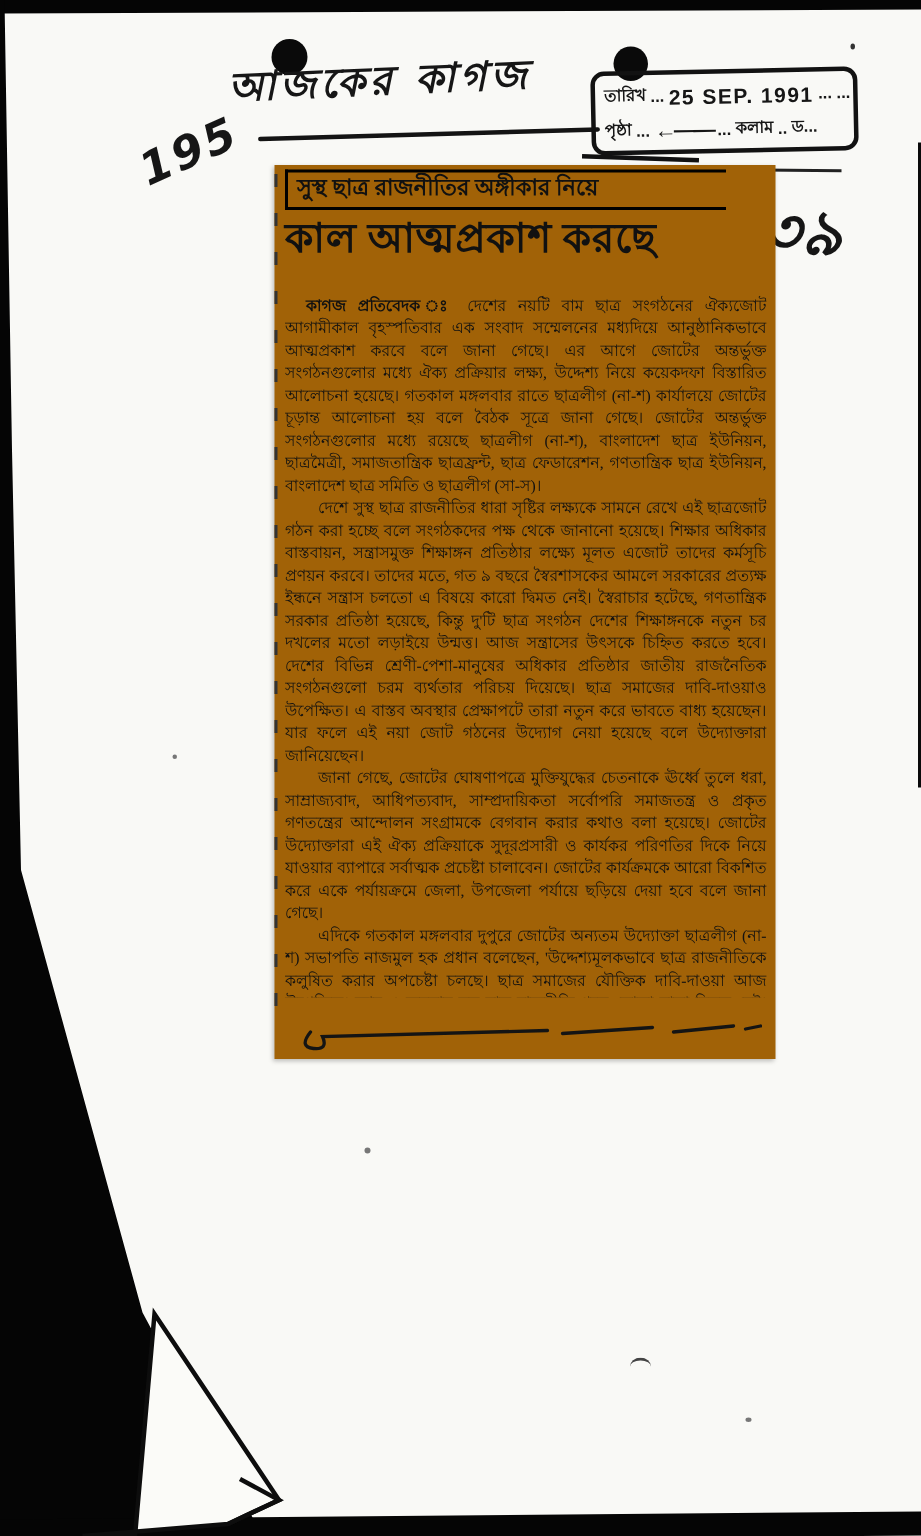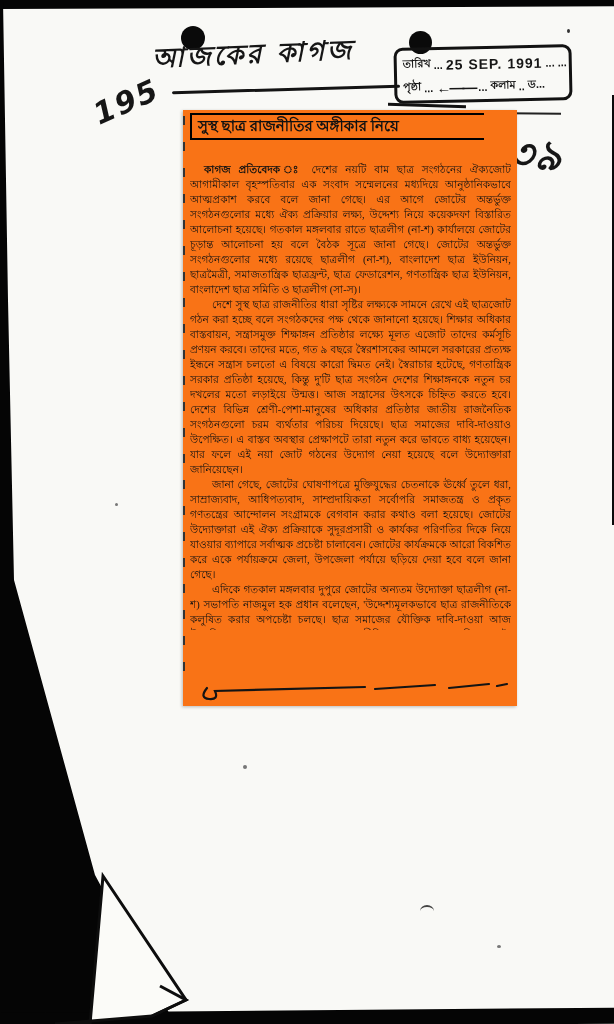--- a/index.html
+++ b/index.html
@@ -26,21 +26,21 @@
   
   .stamp{position:absolute;left:394px;top:46px;width:178px;height:56px;border:3px solid #121212;border-radius:9px;
     transform:rotate(-1.2deg);padding:3px 6px;box-sizing:border-box;
     font-family:"Liberation Sans","DejaVu Sans",sans-serif;font-size:11px;font-weight:bold;color:#161616;}
   .stamp .row{display:flex;align-items:center;gap:3px;height:23px;white-space:nowrap;}
   .stamp .date{font-size:14px;letter-spacing:1px;}
   .stamp .arrow{font-size:15px;letter-spacing:-2px;}
   .stamp-stroke1{position:absolute;left:388px;top:104px;width:78px;height:3px;background:#111;transform:rotate(2deg);}
   .stamp-stroke2{position:absolute;left:389px;top:112px;width:172px;height:2px;background:#222;transform:rotate(0.5deg);}
   
-  .clip{position:absolute;left:183px;top:110px;width:334px;height:596px;background:#f97316;
+  .clip{position:absolute;left:183px;top:110px;width:334px;height:596px;background:#a16207;
     box-shadow:-1px 1px 3px rgba(0,0,0,0.25);padding:3px 4px 0 7px;box-sizing:border-box;}
   .clip-tornedge{position:absolute;left:0;top:6px;width:2px;height:560px;
     background:repeating-linear-gradient(#333 0 9px,transparent 9px 26px);}
   .kicker{border:2px solid #000;border-right:none;width:282px;padding:1px 4px 2px 6px;
     font-weight:bold;font-size:15px;line-height:20px;white-space:nowrap;overflow:hidden;}
   .headline{margin-top:4px;font-weight:900;font-size:27px;line-height:31px;letter-spacing:0.5px;
     font-family:"Liberation Serif","DejaVu Serif",serif;}
   .body{margin-top:22px;width:321px;height:468px;overflow:hidden;font-size:10.5px;line-height:15px;text-align:justify;}
   .body p{margin:0;text-indent:22px;}
   .body p.first{text-indent:14px;}
@@ -87,20 +87,21 @@
   </div>
   <div class="stamp-stroke1"></div>
   <div class="stamp-stroke2"></div>
 
   <div class="clip">
     <div class="clip-tornedge"></div>
 
     <div class="kicker">সুস্থ ছাত্র রাজনীতির অঙ্গীকার নিয়ে</div>
 
     <div class="headline">
+      <div>কাল আত্মপ্রকাশ করছে</div>
     </div>
 
     <div class="body">
       <p class="first"><b>কাগজ প্রতিবেদক ঃ</b> <span>দেশের নয়টি বাম ছাত্র সংগঠনের ঐক্যজোট আগামীকাল বৃহস্পতিবার এক সংবাদ সম্মেলনের মধ্যদিয়ে আনুষ্ঠানিকভাবে আত্মপ্রকাশ করবে বলে জানা গেছে। এর আগে জোটের অন্তর্ভুক্ত সংগঠনগুলোর মধ্যে ঐক্য প্রক্রিয়ার লক্ষ্য, উদ্দেশ্য নিয়ে কয়েকদফা বিস্তারিত আলোচনা হয়েছে। গতকাল মঙ্গলবার রাতে ছাত্রলীগ (না-শ) কার্যালয়ে জোটের চূড়ান্ত আলোচনা হয় বলে বৈঠক সূত্রে জানা গেছে। জোটের অন্তর্ভুক্ত সংগঠনগুলোর মধ্যে রয়েছে ছাত্রলীগ (না-শ), বাংলাদেশ ছাত্র ইউনিয়ন, ছাত্রমৈত্রী, সমাজতান্ত্রিক ছাত্রফ্রন্ট, ছাত্র ফেডারেশন, গণতান্ত্রিক ছাত্র ইউনিয়ন, বাংলাদেশ ছাত্র সমিতি ও ছাত্রলীগ (সা-স)।</span></p>
       <p>দেশে সুস্থ ছাত্র রাজনীতির ধারা সৃষ্টির লক্ষ্যকে সামনে রেখে এই ছাত্রজোট গঠন করা হচ্ছে বলে সংগঠকদের পক্ষ থেকে জানানো হয়েছে। শিক্ষার অধিকার বাস্তবায়ন, সন্ত্রাসমুক্ত শিক্ষাঙ্গন প্রতিষ্ঠার লক্ষ্যে মূলত এজোট তাদের কর্মসূচি প্রণয়ন করবে। তাদের মতে, গত ৯ বছরে স্বৈরশাসকের আমলে সরকারের প্রত্যক্ষ ইন্ধনে সন্ত্রাস চলতো এ বিষয়ে কারো দ্বিমত নেই। স্বৈরাচার হটেছে, গণতান্ত্রিক সরকার প্রতিষ্ঠা হয়েছে, কিন্তু দু'টি ছাত্র সংগঠন দেশের শিক্ষাঙ্গনকে নতুন চর দখলের মতো লড়াইয়ে উন্মত্ত। আজ সন্ত্রাসের উৎসকে চিহ্নিত করতে হবে। দেশের বিভিন্ন শ্রেণী-পেশা-মানুষের অধিকার প্রতিষ্ঠার জাতীয় রাজনৈতিক সংগঠনগুলো চরম ব্যর্থতার পরিচয় দিয়েছে। ছাত্র সমাজের দাবি-দাওয়াও উপেক্ষিত। এ বাস্তব অবস্থার প্রেক্ষাপটে তারা নতুন করে ভাবতে বাধ্য হয়েছেন। যার ফলে এই নয়া জোট গঠনের উদ্যোগ নেয়া হয়েছে বলে উদ্যোক্তারা জানিয়েছেন।</p>
       <p>জানা গেছে, জোটের ঘোষণাপত্রে মুক্তিযুদ্ধের চেতনাকে ঊর্ধ্বে তুলে ধরা, সাম্রাজ্যবাদ, আধিপত্যবাদ, সাম্প্রদায়িকতা সর্বোপরি সমাজতন্ত্র ও প্রকৃত গণতন্ত্রের আন্দোলন সংগ্রামকে বেগবান করার কথাও বলা হয়েছে। জোটের উদ্যোক্তারা এই ঐক্য প্রক্রিয়াকে সুদূরপ্রসারী ও কার্যকর পরিণতির দিকে নিয়ে যাওয়ার ব্যাপারে সর্বাত্মক প্রচেষ্টা চালাবেন। জোটের কার্যক্রমকে আরো বিকশিত করে একে পর্যায়ক্রমে জেলা, উপজেলা পর্যায়ে ছড়িয়ে দেয়া হবে বলে জানা গেছে।</p>
       <p>এদিকে গতকাল মঙ্গলবার দুপুরে জোটের অন্যতম উদ্যোক্তা ছাত্রলীগ (না-শ) সভাপতি নাজমুল হক প্রধান বলেছেন, 'উদ্দেশ্যমূলকভাবে ছাত্র রাজনীতিকে কলুষিত করার অপচেষ্টা চলছে। ছাত্র সমাজের যৌক্তিক দাবি-দাওয়া আজ উপেক্ষিত। আর এ অবস্থায় সুস্থ ছাত্র রাজনীতি গড়ে তোলা ছাড়া বিকল্প নেই। তাই আমরা সমমনা ছাত্র সংগঠনগুলো মিলে এই উদ্যোগ নিয়েছি। সাধারণ ছাত্রছাত্রীরা এই সুস্থ ধারার পক্ষে অংশ নেবে বলে তারা আশা প্রকাশ করেছেন। জোটের অন্যতম নেতা এবং বাংলাদেশ ছাত্র ইউনিয়নের সভাপতি নাসির-উদ-দুজা বলেছেন, আমরা অবশ্যই সফল হবো। কারণ, আমরা শিক্ষার সুষ্ঠু পরিবেশের পক্ষে, আমরা ছাত্রসমাজের দাবি বাস্তবায়নের পক্ষে। তিনি বলেন, সন্ত্রাসকারীরা যতো শক্তিশালী হোক না কেনো, তারা সংখ্যায় নগণ্য। জোটের নেতা এবং বাংলাদেশ ছাত্র ফেডারেশনের নেতা সৈয়দ জাহাঙ্গীর বলেছেন, গোটা দেশ আজ সন্ত্রাসকারীদের হাতে জিম্মি। '৯০ এর গণঅভ্যুত্থানের মধ্যদিয়ে জাতি যে সাফল্য অর্জন করেছিলো তার সবটুকুই আজ ব্যর্থতায় পর্যবসিত হতে চলেছে।</p>
     </div>
 
     <svg class="endmark" viewBox="0 0 315 20">

